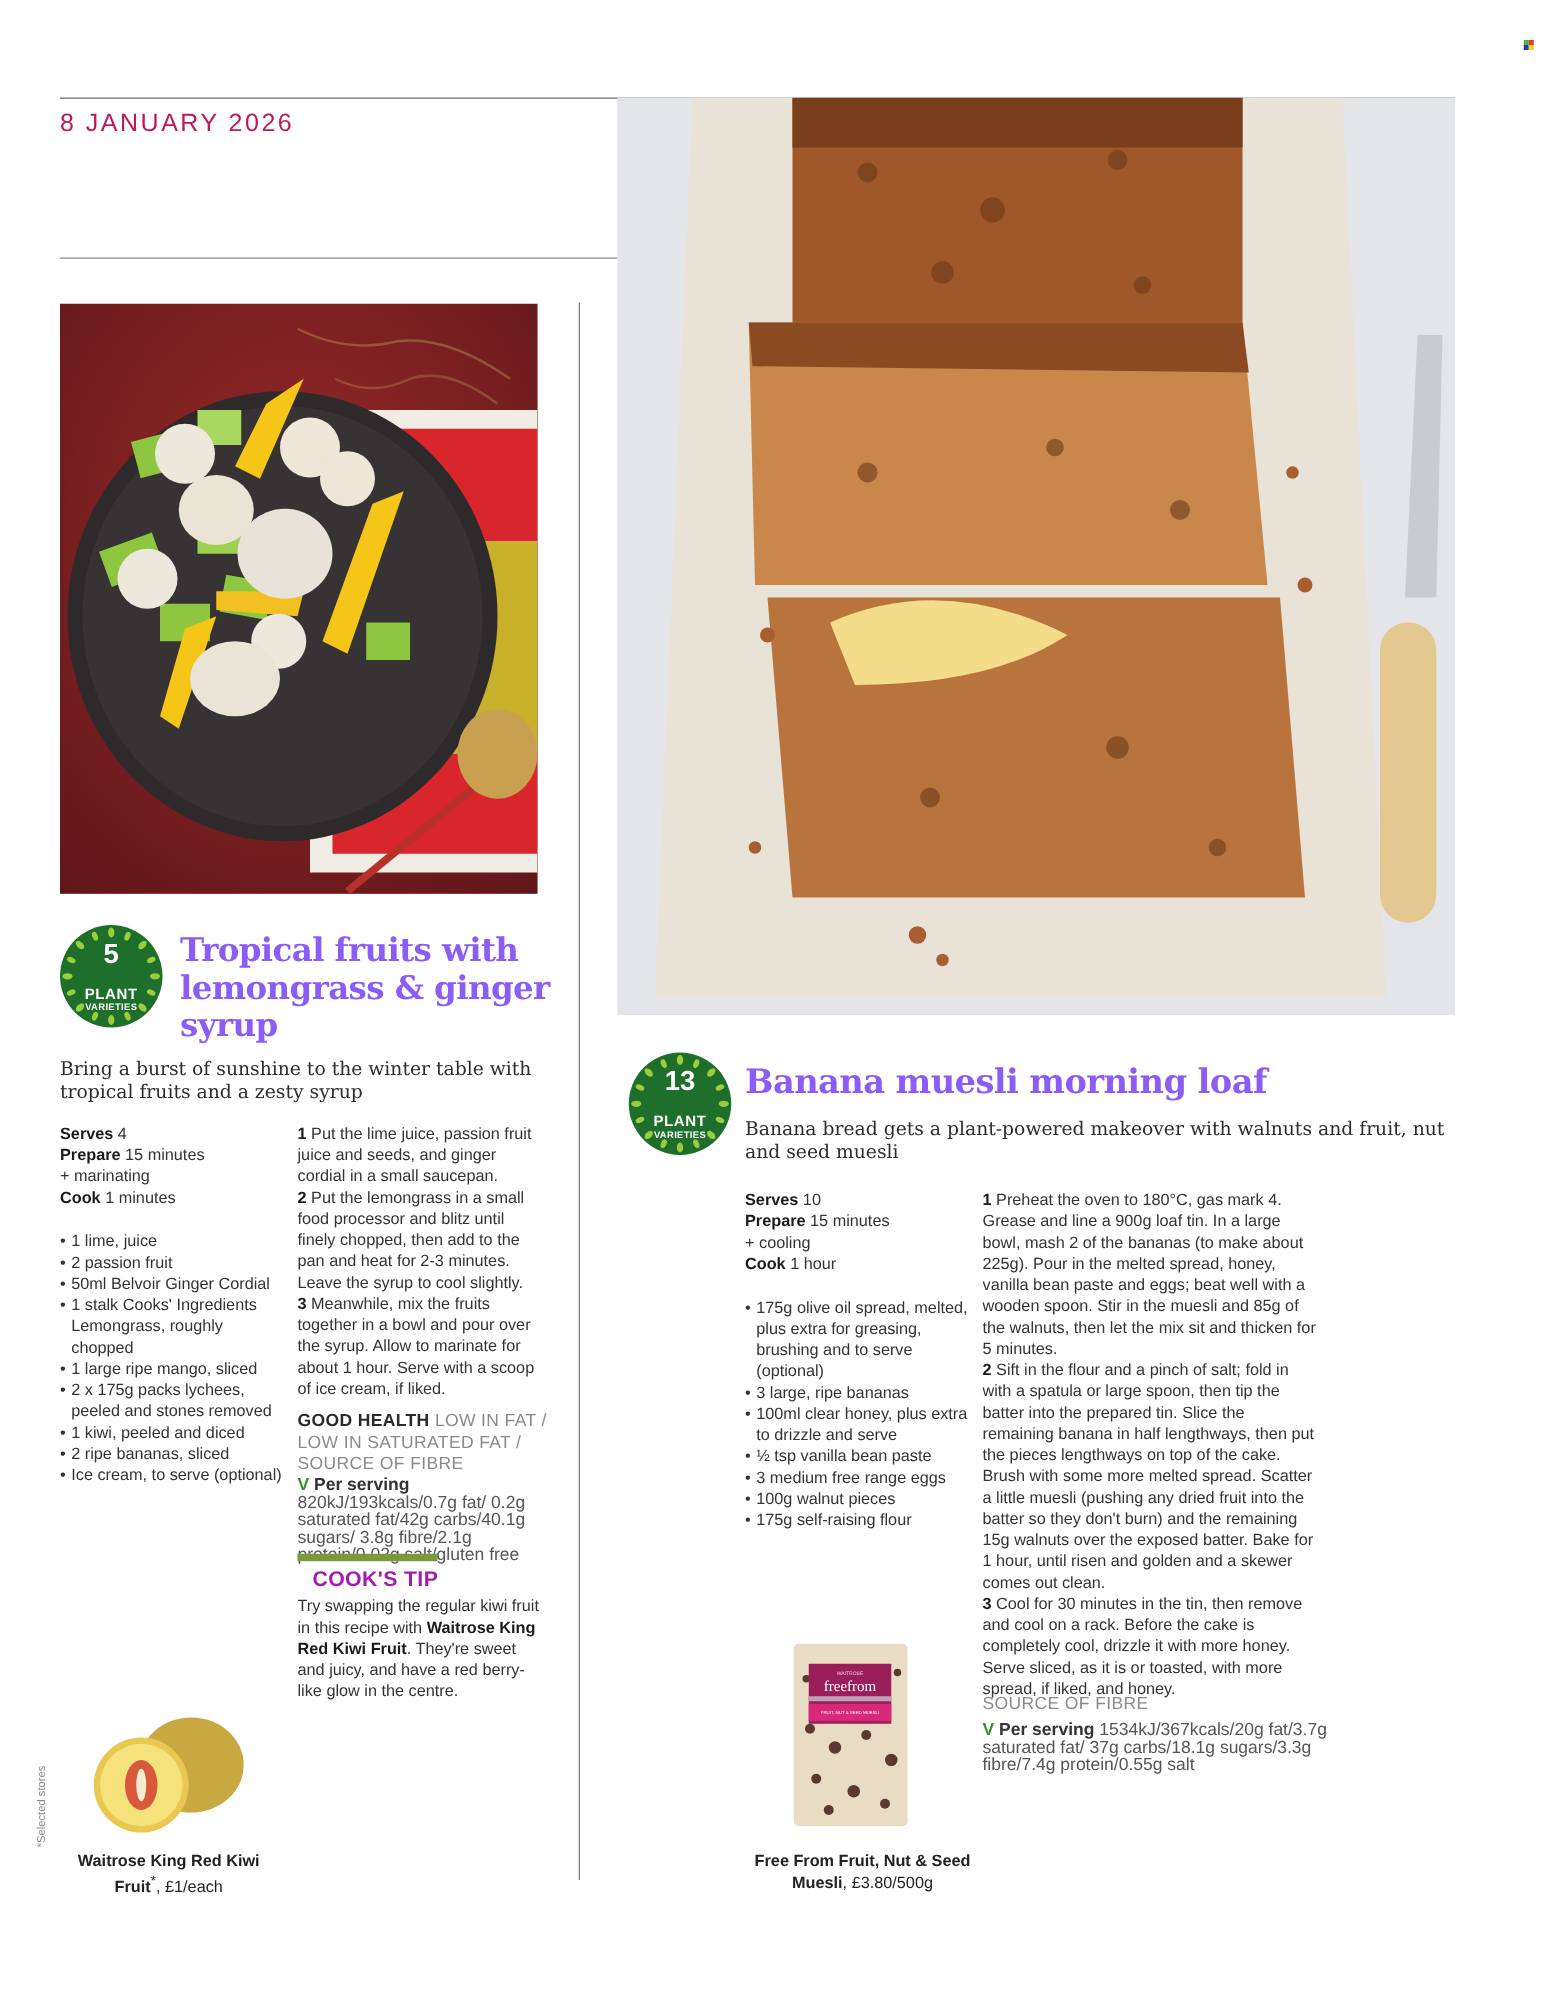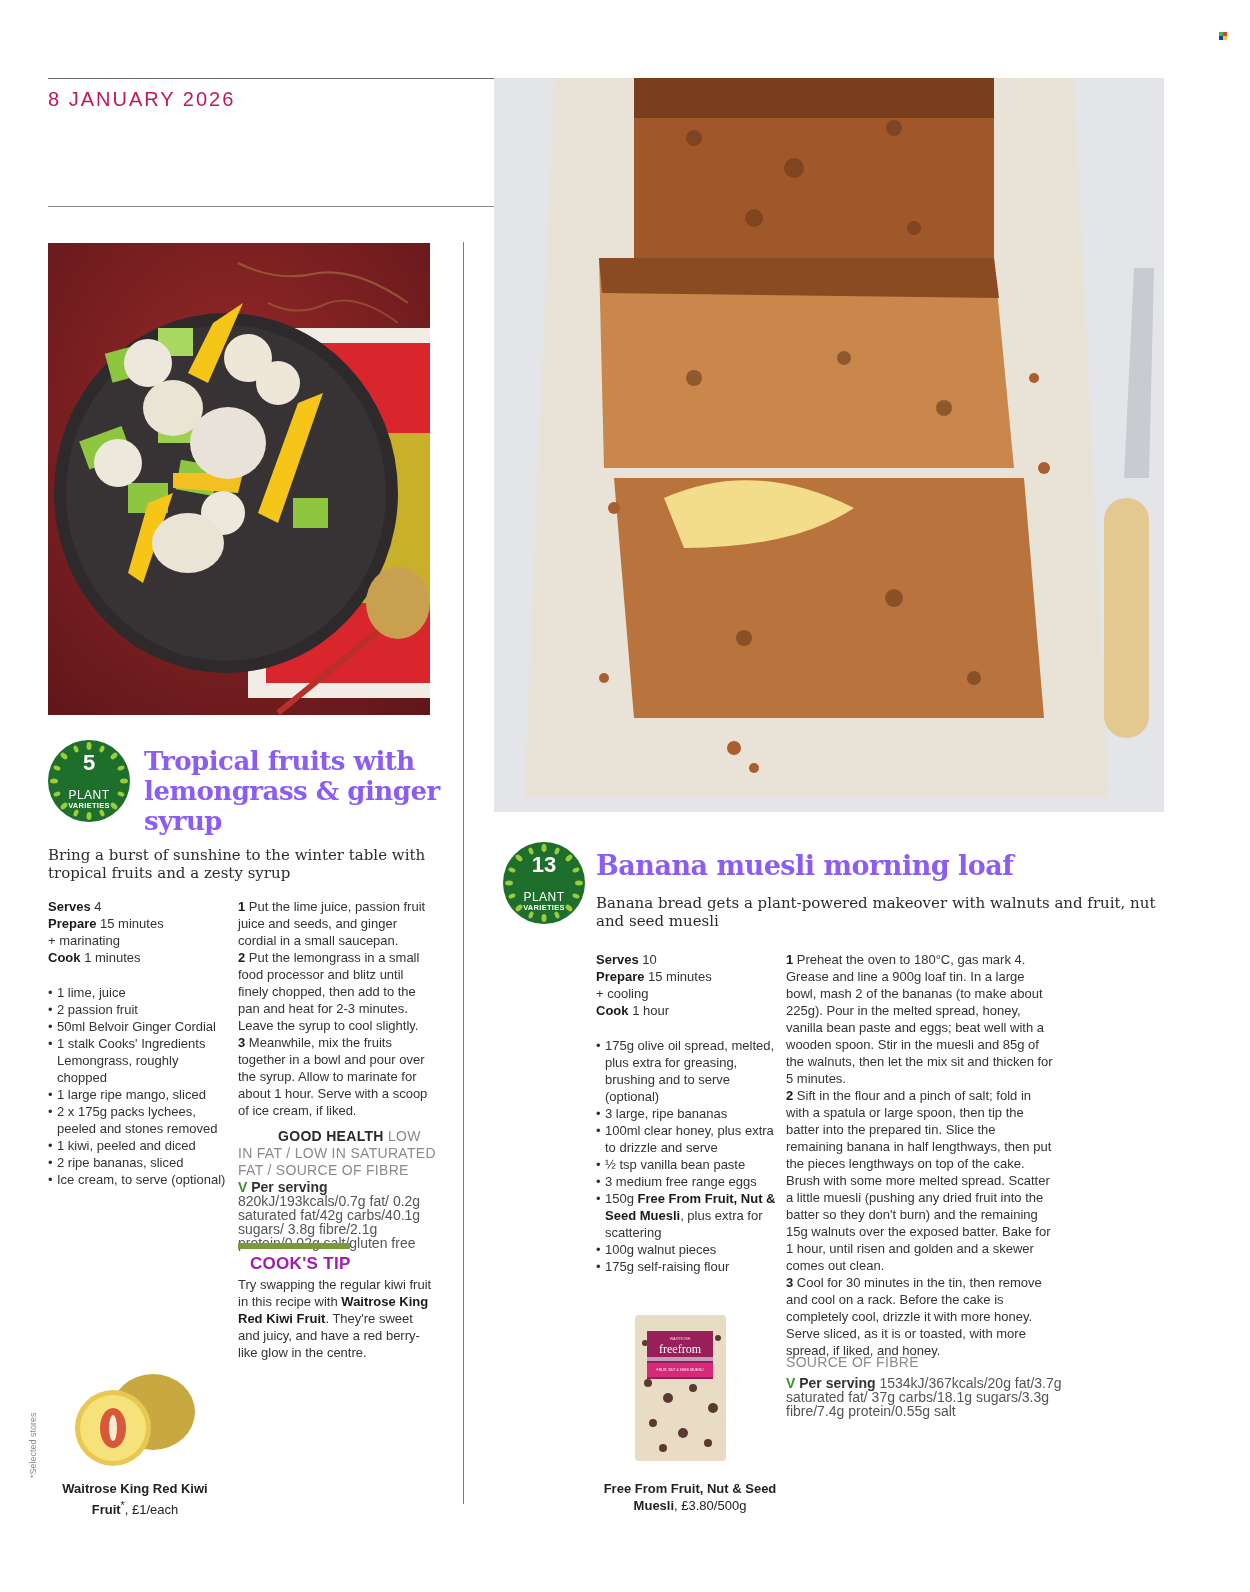--- a/index.html
+++ b/index.html
@@ -18,21 +18,21 @@
     .corner-logo span { display: block; }
 
     
     .photo-tropical { left: 48px; top: 243px; width: 382px; height: 472px; overflow: hidden; background: #7a1e22; }
     .photo-loaf { left: 494px; top: 78px; width: 670px; height: 734px; overflow: hidden; background: #e3e4e8; }
 
     
     .badge { width: 82px; height: 82px; border-radius: 50%; background: #1e6f2c; color: #fff; display: flex; flex-direction: column; align-items: center; justify-content: center; text-align: center; }
     .badge .ring { position: absolute; inset: 0; }
     .badge .num { font-family: "Liberation Sans", sans-serif; font-size: 22px; font-weight: bold; line-height: 20px; position: relative; z-index: 1; }
-    .badge .plant { font-family: "Liberation Sans", sans-serif; font-size: 12px; font-weight: normal; line-height: 12px; letter-spacing: 0.5px; position: relative; z-index: 1; margin-top: 16px; }
+    .badge .plant { font-family: "Liberation Sans", sans-serif; font-size: 12px; font-weight: bold; line-height: 12px; letter-spacing: 0.5px; position: relative; z-index: 1; margin-top: 16px; }
     .badge .vars { font-family: "Liberation Sans", sans-serif; font-size: 7.5px; font-weight: bold; line-height: 9px; letter-spacing: 0.3px; position: relative; z-index: 1; }
     .badge-1 { left: 48px; top: 740px; }
     .badge-2 { left: 503px; top: 842px; }
 
     .title { font-family: "DejaVu Serif", serif; font-weight: bold; color: #8b5cf6; letter-spacing: -0.5px; }
     .title-1 { left: 144px; top: 746px; width: 300px; font-size: 26px; line-height: 30px; }
     .title-2 { left: 596px; top: 850px; width: 600px; font-size: 27px; line-height: 32px; }
 
     .standfirst { font-family: "DejaVu Serif", serif; font-size: 15px; line-height: 18px; color: #2c2c2c; }
     .standfirst-1 { left: 48px; top: 846px; width: 400px; }
@@ -49,21 +49,21 @@
     .ing-list li { position: relative; padding-left: 9px; }
     .ing-list li::before { content: "•"; position: absolute; left: 0; top: 0; }
     .ing-1 { left: 48px; top: 984px; width: 180px; }
     .ing-2 { left: 596px; top: 1037px; width: 180px; }
 
     .method-1 { left: 238px; top: 898px; width: 198px; }
     .method-2 { left: 786px; top: 951px; width: 270px; }
     .method p { margin: 0; }
 
     .health { font-family: "Liberation Sans", sans-serif; font-size: 14px; line-height: 17px; color: #8a8a8a; letter-spacing: 0.3px; }
-    .health b { color: #2a2a2a; font-weight: bold; margin-left: 40px; }
+    .health b { color: #2a2a2a; font-weight: bold; }
     .health-1 { left: 238px; top: 1128px; width: 200px; }
     .health-2 { left: 786px; top: 1354px; width: 280px; }
 
     .nutrition { font-family: "Liberation Sans", sans-serif; font-size: 14px; line-height: 14px; color: #555; }
     .nutrition .v { color: #3d8f2f; font-weight: bold; }
     .nutrition .per { color: #333; font-weight: bold; }
     .nutrition-1 { left: 238px; top: 1180px; width: 200px; }
     .nutrition-2 { left: 786px; top: 1376px; width: 280px; }
 
     .tip-bar { left: 238px; top: 1243px; width: 112px; height: 6px; background: #7a9a3c; }
@@ -307,21 +307,20 @@
   <div class="meta-row">+ cooling</div>
   <div class="meta-row"><b>Cook</b> <span>1 hour</span></div>
 </div>
 
 <ul class="abs body-text ing-list ing-2">
   <li>175g olive oil spread, melted, plus extra for greasing, brushing and to serve (optional)</li>
   <li>3 large, ripe bananas</li>
   <li>100ml clear honey, plus extra to drizzle and serve</li>
   <li>½ tsp vanilla bean paste</li>
   <li>3 medium free range eggs</li>
-  <li><span>150g </span><b>Free From Fruit, Nut &amp; Seed Muesli</b><span>, plus extra for scattering</span></li>
   <li>100g walnut pieces</li>
   <li>175g self-raising flour</li>
 </ul>
 
 <div class="abs body-text method method-2">
   <p><b>1</b> <span>Preheat the oven to 180°C, gas mark 4. Grease and line a 900g loaf tin. In a large bowl, mash 2 of the bananas (to make about 225g). Pour in the melted spread, honey, vanilla bean paste and eggs; beat well with a wooden spoon. Stir in the muesli and 85g of the walnuts, then let the mix sit and thicken for 5 minutes.</span></p>
   <p><b>2</b> <span>Sift in the flour and a pinch of salt; fold in with a spatula or large spoon, then tip the batter into the prepared tin. Slice the remaining banana in half lengthways, then put the pieces lengthways on top of the cake. Brush with some more melted spread. Scatter a little muesli (pushing any dried fruit into the batter so they don't burn) and the remaining 15g walnuts over the exposed batter. Bake for 1 hour, until risen and golden and a skewer comes out clean.</span></p>
   <p><b>3</b> <span>Cool for 30 minutes in the tin, then remove and cool on a rack. Before the cake is completely cool, drizzle it with more honey. Serve sliced, as it is or toasted, with more spread, if liked, and honey.</span></p>
 </div>
 

